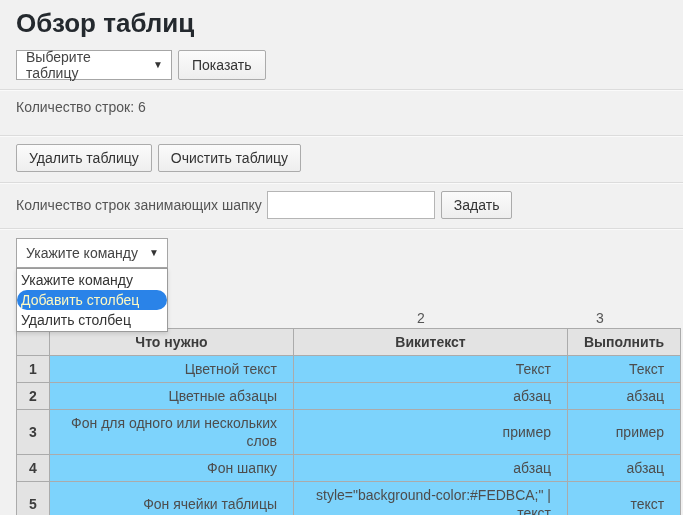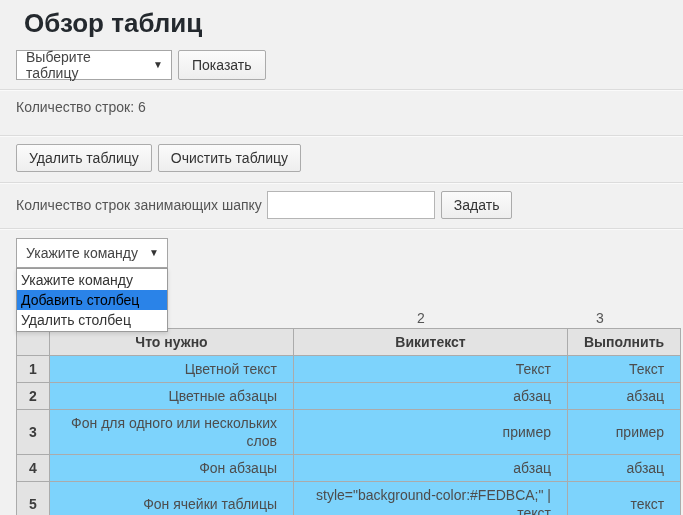--- a/index.html
+++ b/index.html
@@ -5,21 +5,21 @@
   * { box-sizing: border-box; }
   html,body { margin:0; padding:0; }
   body {
     width:683px; height:515px;
     background:#f1f1f1;
     font-family:"Liberation Sans","DejaVu Sans",sans-serif;
     font-size:14px; color:#555;
     overflow:hidden;
   }
   h1.page-title {
-    margin:8px 24px 12px;
+    margin:8px 16px 12px;
     font-size:26px; line-height:30px;
     font-weight:700; color:#24292e;
   }
   .bar { display:flex; align-items:center; margin:0 16px; }
   .divider {
     height:0; border:0;
     border-top:1px solid #dcdcdc;
     border-bottom:1px solid #fafafa;
     margin:0;
   }
@@ -57,21 +57,21 @@
     position:absolute; top:30px; left:0; z-index:10;
     width:152px; background:#fff;
     border:1px solid #9b9b9b;
     box-shadow:0 2px 4px rgba(0,0,0,.12);
     padding:1px 0;
   }
   .dropdown-item {
     padding:1px 4px; line-height:18px; height:20px;
     color:#333; cursor:pointer; white-space:nowrap;
   }
-  .dropdown-item.selected { background:#2a83e8; color:#000000; }
+  .dropdown-item.selected { background:#2a83e8; color:#fef9c3;border-radius:10px; }
   
   .colnums { display:flex; margin:42px 0 0 16px; height:17px; color:#555; }
   .colnums span { text-align:center; line-height:17px; }
   .cn-0 { width:24px; }
   .cn-1 { width:244px; }
   .cn-2 { width:274px; }
   .cn-3 { width:84px; }
   
   table.data-table {
     border-collapse:collapse;
@@ -179,21 +179,21 @@
       <td>абзац</td>
     </tr>
     <tr>
       <td class="rownum">3</td>
       <td>Фон для одного или нескольких слов</td>
       <td>пример</td>
       <td>пример</td>
     </tr>
     <tr>
       <td class="rownum">4</td>
-      <td>Фон абзацы</td>
+      <td>Фон шапку</td>
       <td>абзац</td>
       <td>абзац</td>
     </tr>
     <tr>
       <td class="rownum">5</td>
       <td>Фон ячейки таблицы</td>
       <td>style="background-color:#FEDBCA;" | текст</td>
       <td>текст</td>
     </tr>
     <tr>

